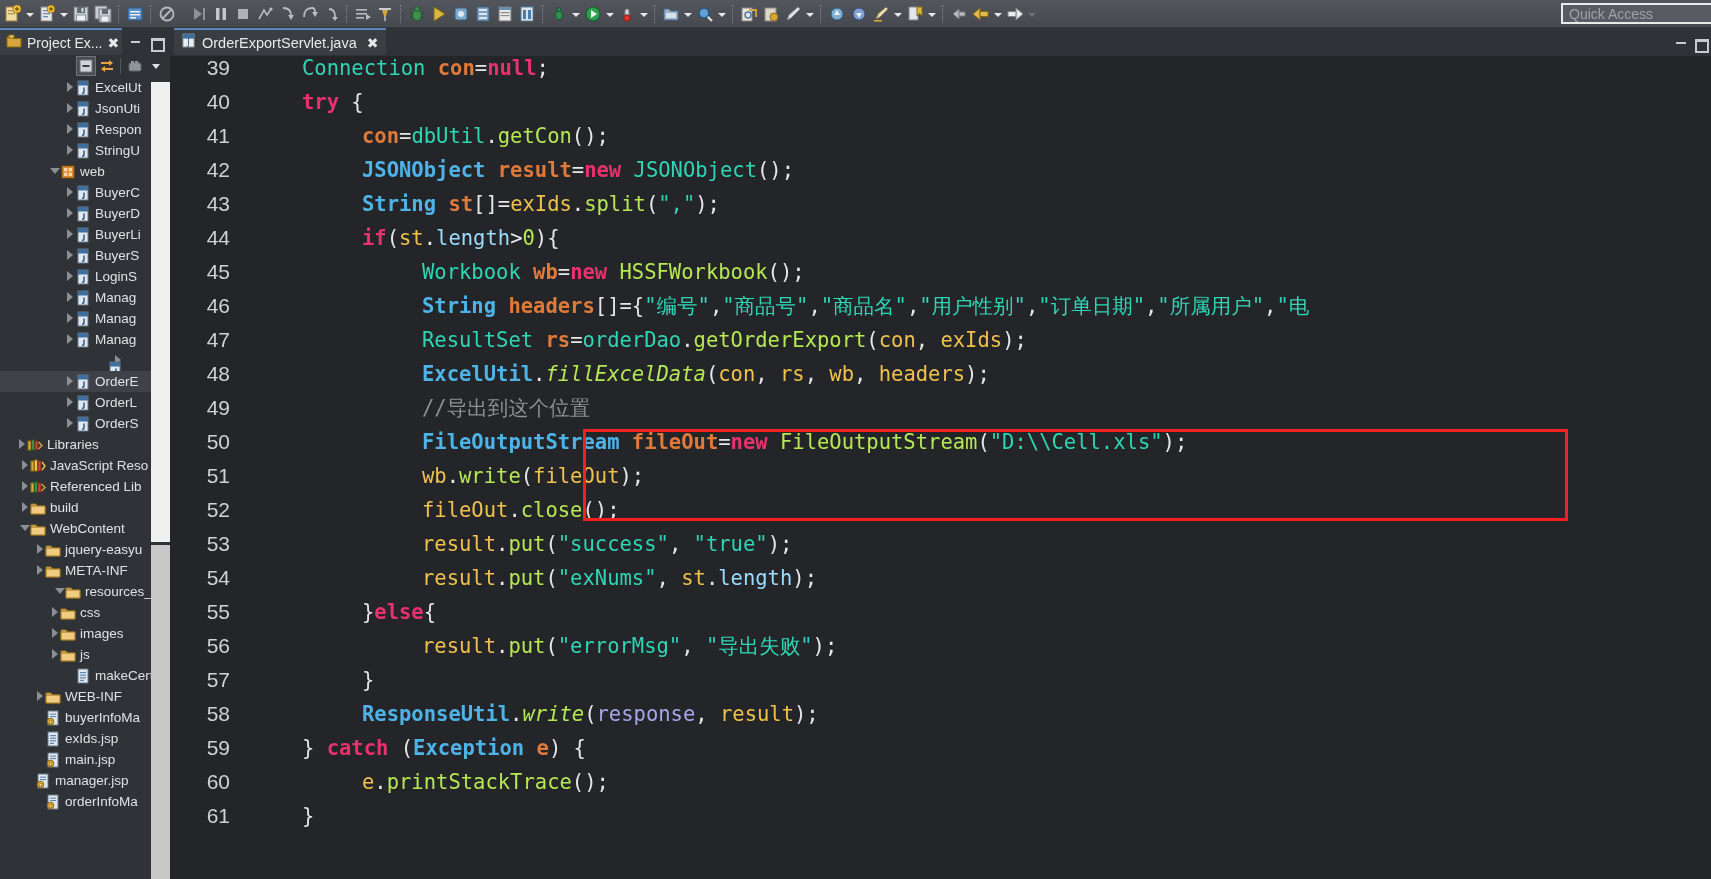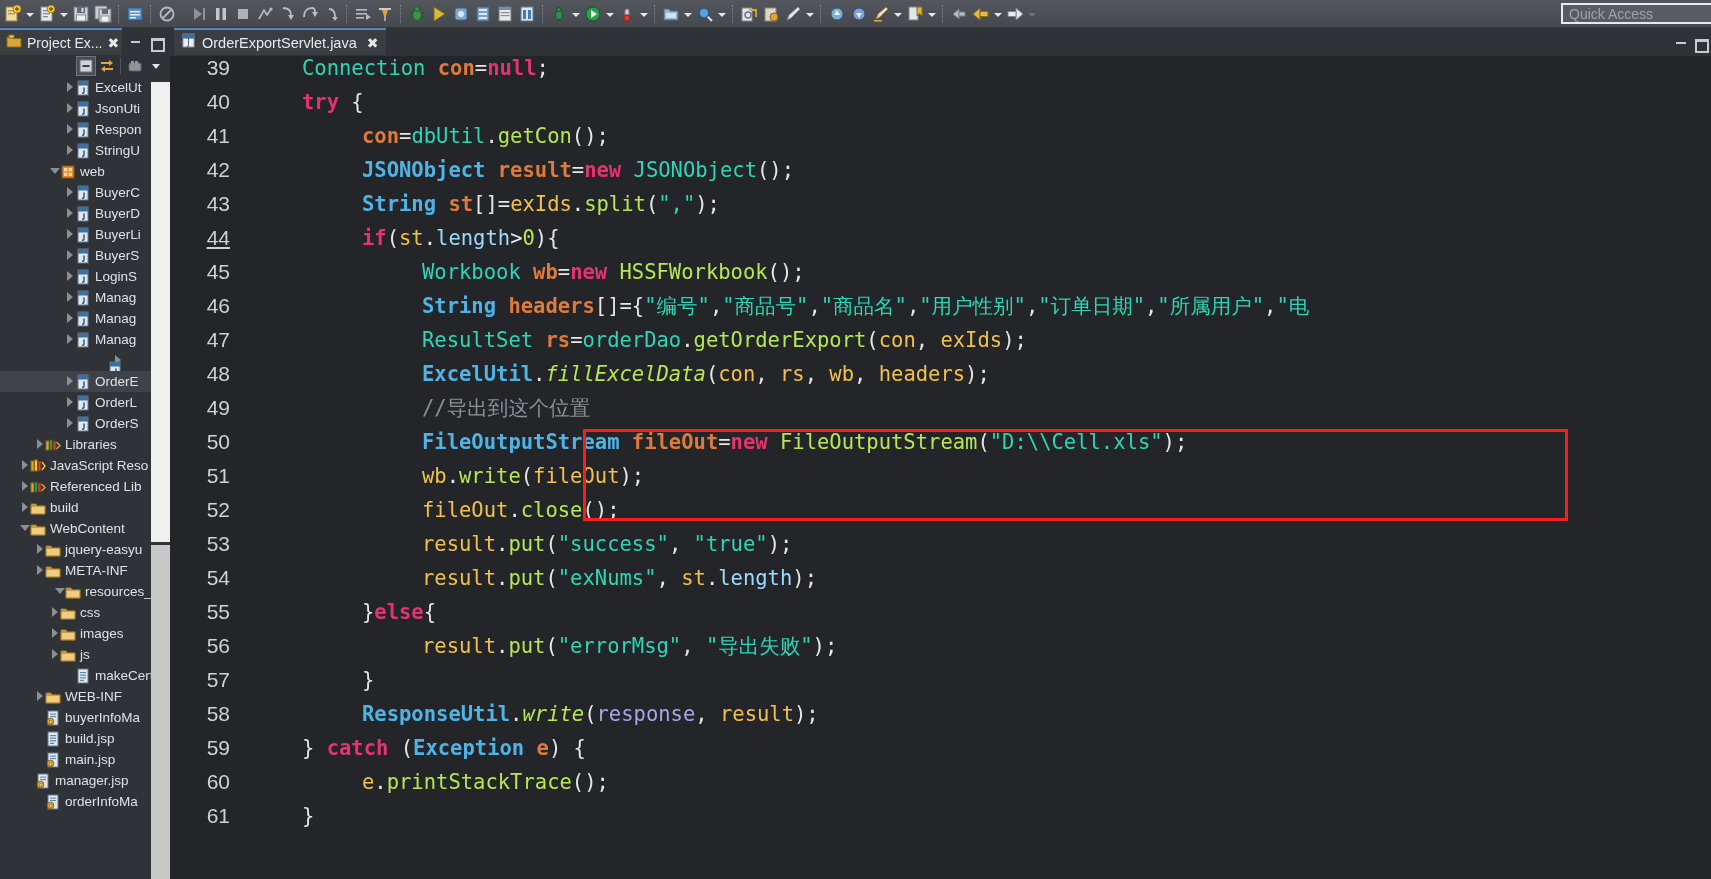--- a/index.html
+++ b/index.html
@@ -722,21 +722,21 @@
       </div>
       <div class="tree-row" style="padding-left: 64px;">
         <span class="tw-arrow collapsed"></span>
         <span class="tw-icon"><svg width="16" height="16" viewBox="0 0 16 16">
             <rect x="3" y="1" width="10" height="14" fill="#dfe8f0" stroke="#6d7b88"></rect>
             <rect x="3" y="1" width="10" height="4.5" fill="#3f6f9f"></rect>
             <path d="M9 7.5v4.2q0 1.6-2 1.6" stroke="#2f5a85" stroke-width="1.5" fill="none"></path>
           </svg></span>
         <span class="tw-label">OrderS</span>
       </div>
-      <div class="tree-row" style="padding-left: 34px;">
+      <div class="tree-row" style="padding-left: 16px;">
         <span class="tw-arrow collapsed"></span>
         <span class="tw-icon"><svg width="16" height="16" viewBox="0 0 16 16">
             <rect x="1" y="4" width="3" height="9" fill="#d8a43c" stroke="#8a6b10"></rect>
             <rect x="4.5" y="3" width="3" height="10" fill="#3f8f4f" stroke="#1e5c2a"></rect>
             <rect x="8" y="4" width="3" height="9" fill="#c44b3c" stroke="#7e241a"></rect>
             <path d="M11.5 5 L15 8.5 L11.5 12" stroke="#d8a43c" stroke-width="1.4" fill="none"></path>
           </svg></span>
         <span class="tw-label">Libraries</span>
       </div>
       <div class="tree-row" style="padding-left: 19px;">
@@ -855,21 +855,21 @@
       </div>
       <div class="tree-row" style="padding-left: 34px;">
         <span class="tw-arrow "></span>
         <span class="tw-icon"><svg width="16" height="16" viewBox="0 0 16 16">
             <rect x="3" y="1" width="10" height="14" fill="#dfe8f0" stroke="#6d7b88"></rect>
             <rect x="5" y="4" width="6" height="1.2" fill="#5e87ad"></rect>
             <rect x="5" y="6.6" width="6" height="1.2" fill="#5e87ad"></rect>
             <rect x="5" y="9.2" width="6" height="1.2" fill="#5e87ad"></rect>
             <rect x="5" y="11.8" width="4" height="1.2" fill="#5e87ad"></rect>
           </svg></span>
-        <span class="tw-label">build.jsp</span>
+        <span class="tw-label">exIds.jsp</span>
       </div>
       <div class="tree-row" style="padding-left: 34px;">
         <span class="tw-arrow "></span>
         <span class="tw-icon"><svg width="16" height="16" viewBox="0 0 16 16">
             <rect x="3" y="1" width="10" height="14" fill="#dfe8f0" stroke="#6d7b88"></rect>
             <rect x="5" y="3.6" width="6" height="1.1" fill="#5e87ad"></rect>
             <rect x="5" y="6" width="6" height="1.1" fill="#5e87ad"></rect>
             <circle cx="5.5" cy="11.5" r="3.3" fill="#e0a83c" stroke="#8a6b10"></circle>
             <rect x="4.3" y="10.8" width="2.5" height="2.4" fill="#f6e2b0" stroke="#8a6b10" stroke-width="0.6"></rect>
           </svg></span>
@@ -921,21 +921,21 @@
   </div>
 
   <div id="code-wrap">
     <div id="gutter-sep"></div>
     <div id="gutter">
         <div class="ln" style="top: -5px;">39</div>
         <div class="ln" style="top: 29px;">40</div>
         <div class="ln" style="top: 63px;">41</div>
         <div class="ln" style="top: 97px;">42</div>
         <div class="ln" style="top: 131px;">43</div>
-        <div class="ln" style="top: 165px; text-decoration: underline;">44</div>
+        <div class="ln" style="top: 165px;">44</div>
         <div class="ln" style="top: 199px;">45</div>
         <div class="ln" style="top: 233px;">46</div>
         <div class="ln" style="top: 267px;">47</div>
         <div class="ln" style="top: 301px;">48</div>
         <div class="ln" style="top: 335px;">49</div>
         <div class="ln" style="top: 369px;">50</div>
         <div class="ln" style="top: 403px;">51</div>
         <div class="ln" style="top: 437px;">52</div>
         <div class="ln" style="top: 471px;">53</div>
         <div class="ln" style="top: 505px;">54</div>

